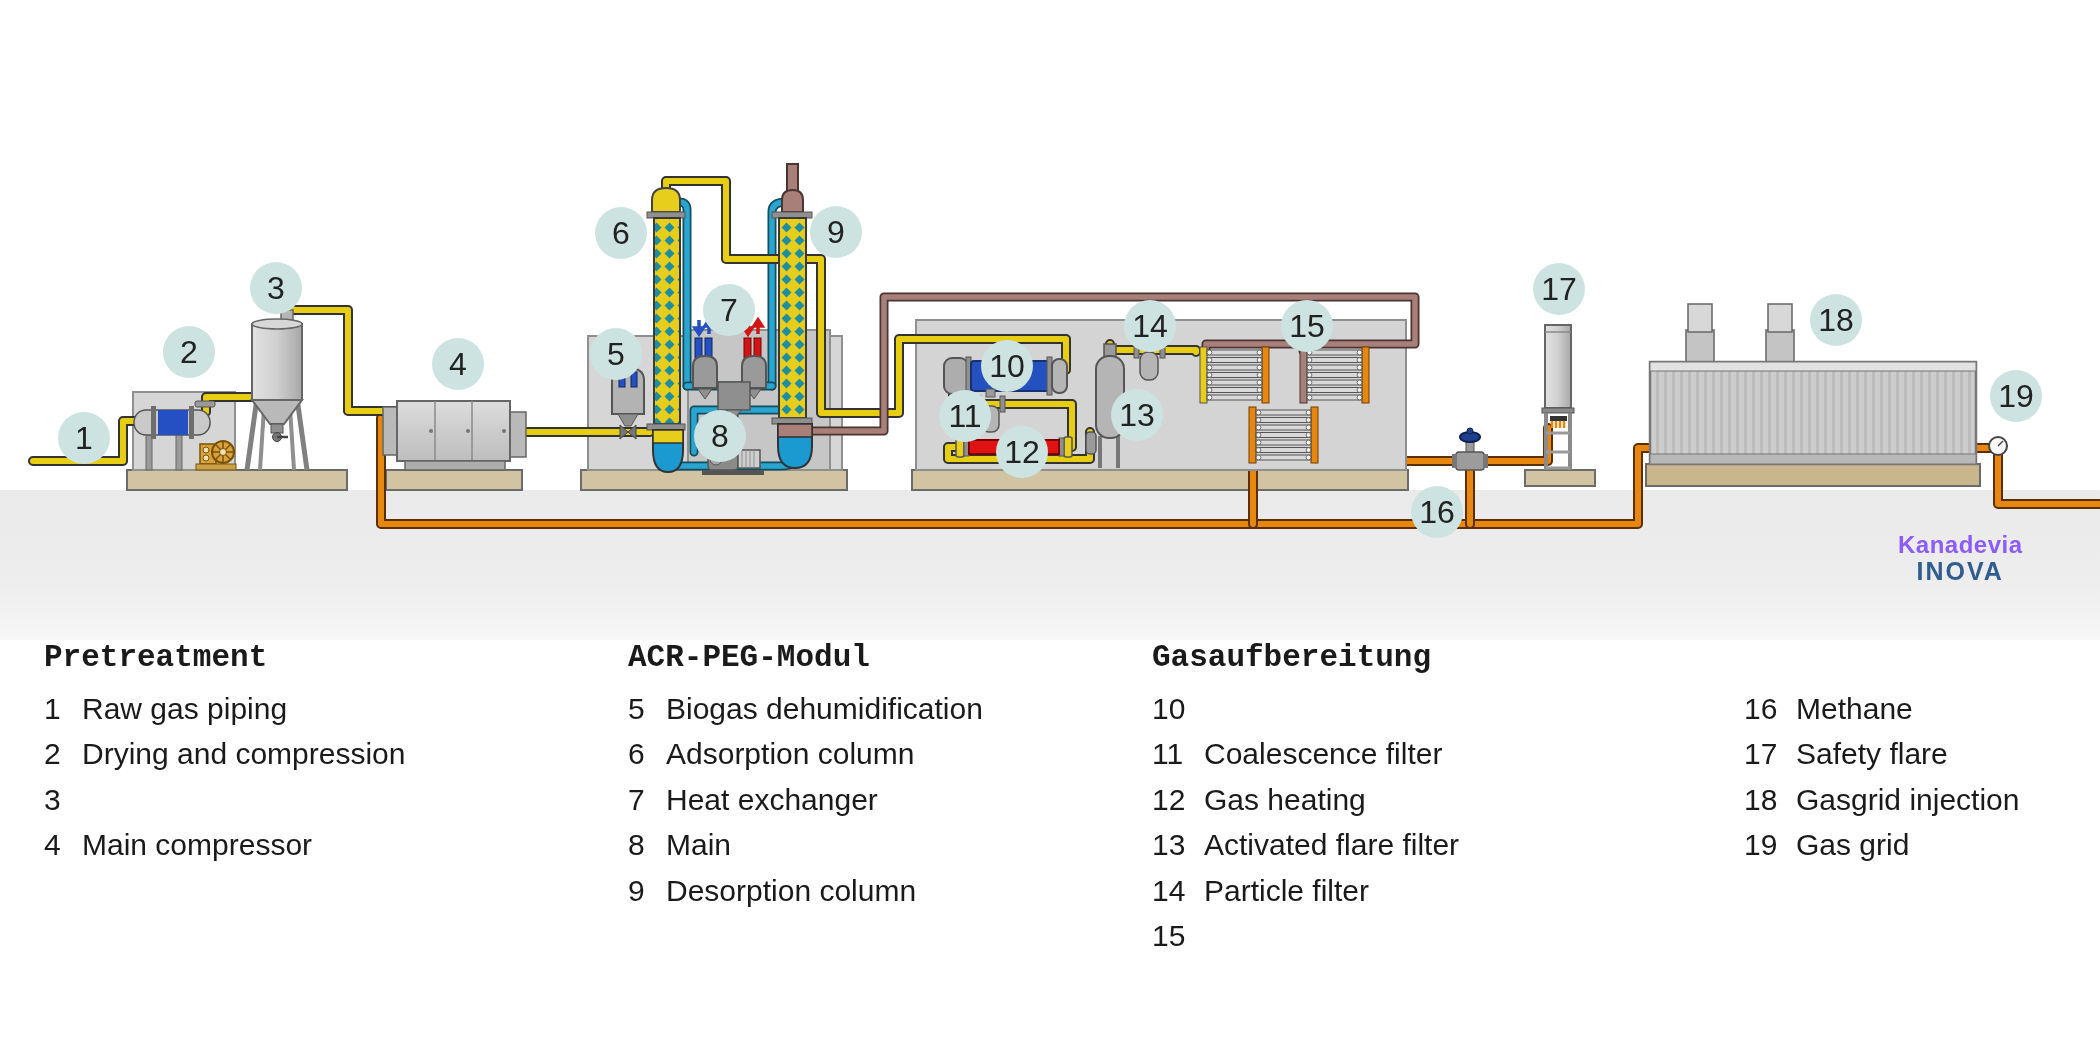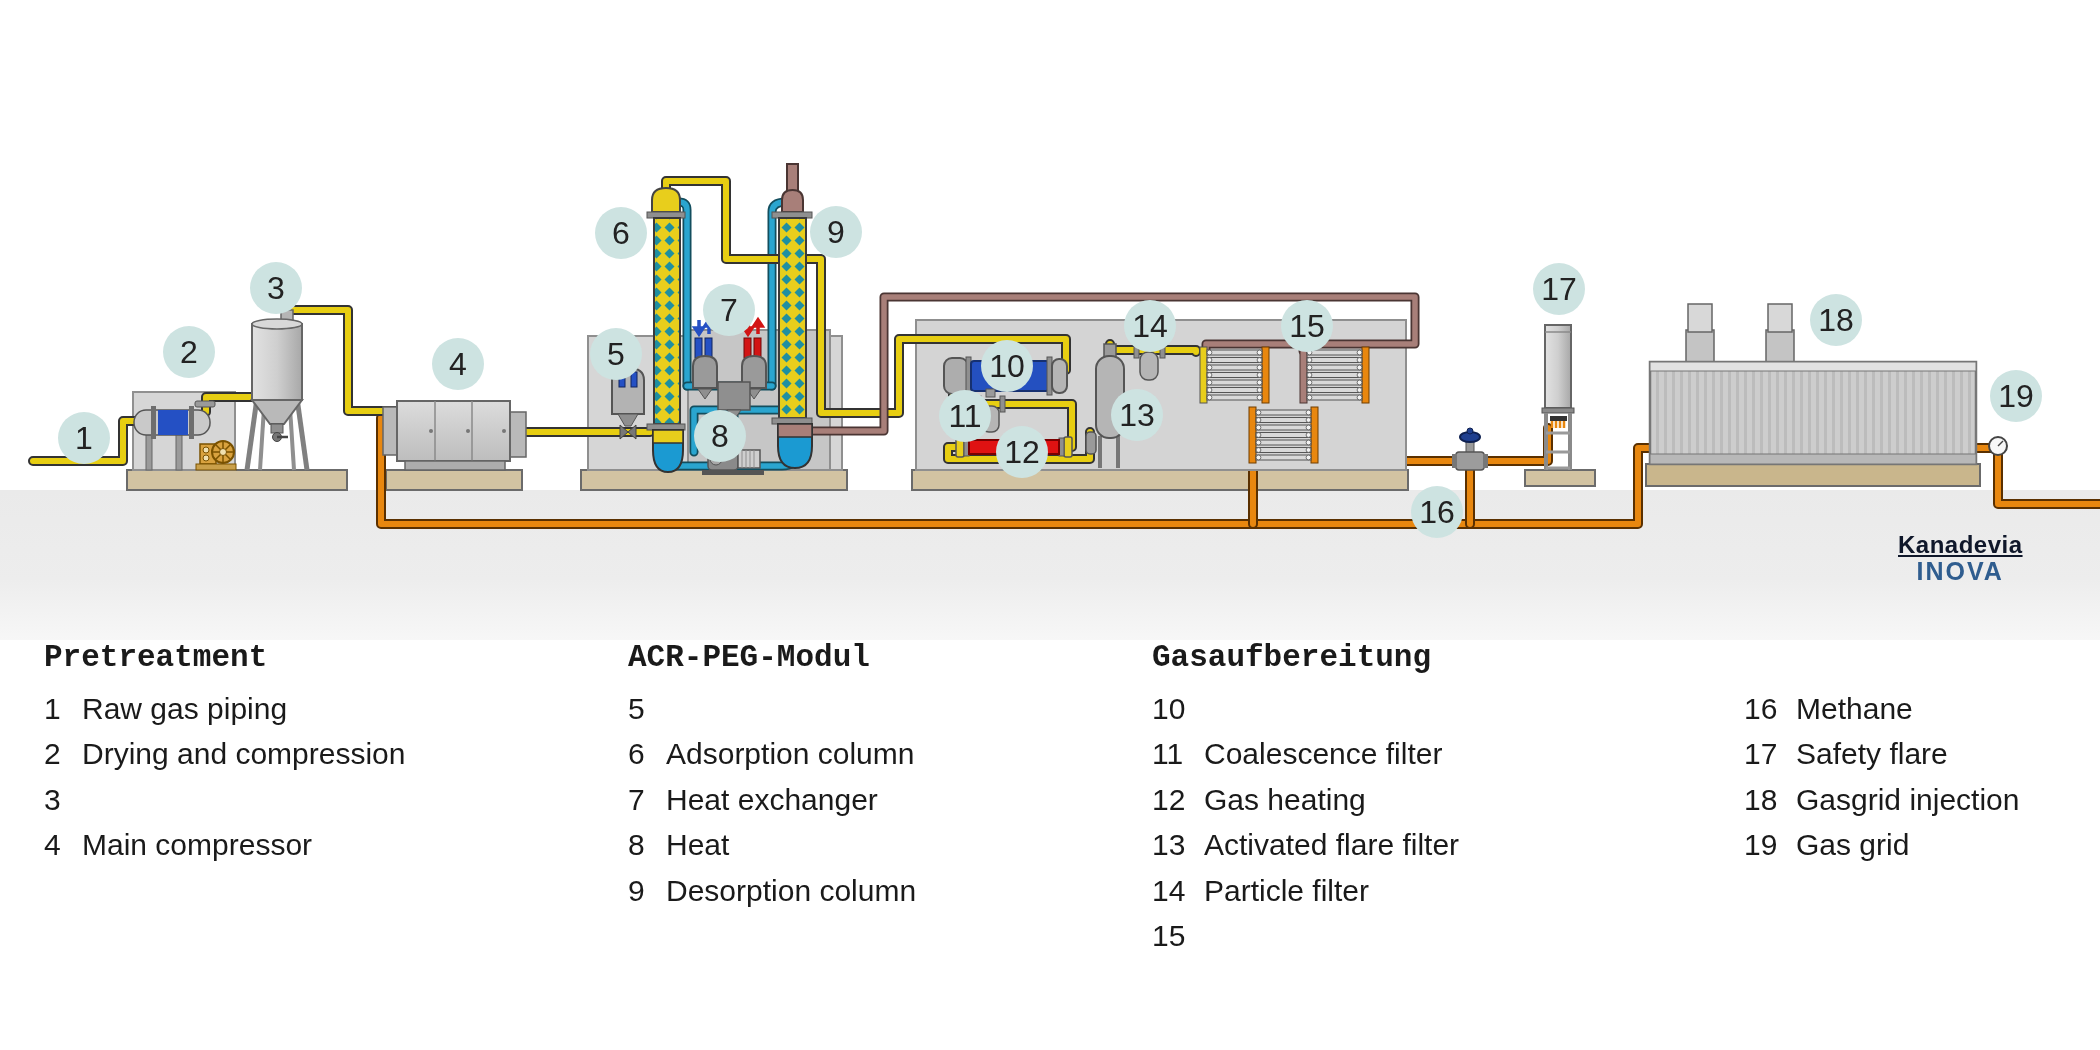--- a/index.html
+++ b/index.html
@@ -22,21 +22,21 @@
          background:#cde3e1;display:flex;align-items:center;justify-content:center;
          font-size:32px;color:#222;}
 
   .legend-col{position:absolute;top:640px;}
   .legend-title{font-size:31px;font-weight:700;height:34px;margin-bottom:12px;white-space:nowrap;font-family:Liberation Mono, monospace;}
   .legend-item{display:flex;font-size:30px;line-height:45.4px;white-space:nowrap;}
   .legend-item .num{width:38px;flex:none;}
   .wide .legend-item .num{width:52px;}
 
   #logo{position:absolute;left:1898px;top:532px;line-height:1.08;}
-  #logo .l1{font-size:24px;font-weight:700;letter-spacing:.5px;color:#0f172a;text-decoration:underline;}
+  #logo .l1{font-size:24px;font-weight:700;letter-spacing:.5px;color:#8b5cf6;}
   #logo .l2{font-size:25px;font-weight:700;letter-spacing:2px;color:#2f5d8f;text-align:center;}
 </style>
 </head>
 <body>
 
 <div id="stage">
 
 <svg width="2100" height="640" viewBox="0 0 2100 640">
   <defs>
     <linearGradient id="gFloor" x1="0" y1="0" x2="0" y2="1">
@@ -392,32 +392,33 @@
   <div class="legend-item">
         <span class="num">4</span>
         <span>Main compressor</span>
       </div>
 </div>
 
 <div class="legend-col" style="left:628px">
   <div class="legend-title">ACR-PEG-Modul</div>
   <div class="legend-item">
         <span class="num">5</span>
+        <span>Biogas dehumidification</span>
       </div>
   <div class="legend-item">
         <span class="num">6</span>
         <span>Adsorption column</span>
       </div>
   <div class="legend-item">
         <span class="num">7</span>
         <span>Heat exchanger</span>
       </div>
   <div class="legend-item">
         <span class="num">8</span>
-        <span>Heat</span>
+        <span>Main</span>
       </div>
   <div class="legend-item">
         <span class="num">9</span>
         <span>Desorption column</span>
       </div>
 </div>
 
 <div class="legend-col wide" style="left:1152px">
   <div class="legend-title">Gasaufbereitung</div>
   <div class="legend-item">

